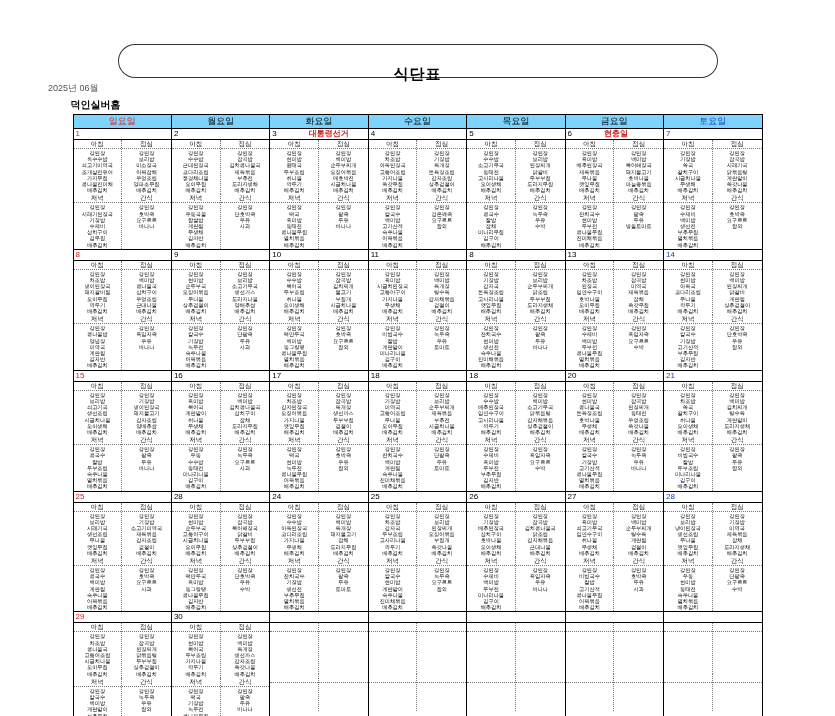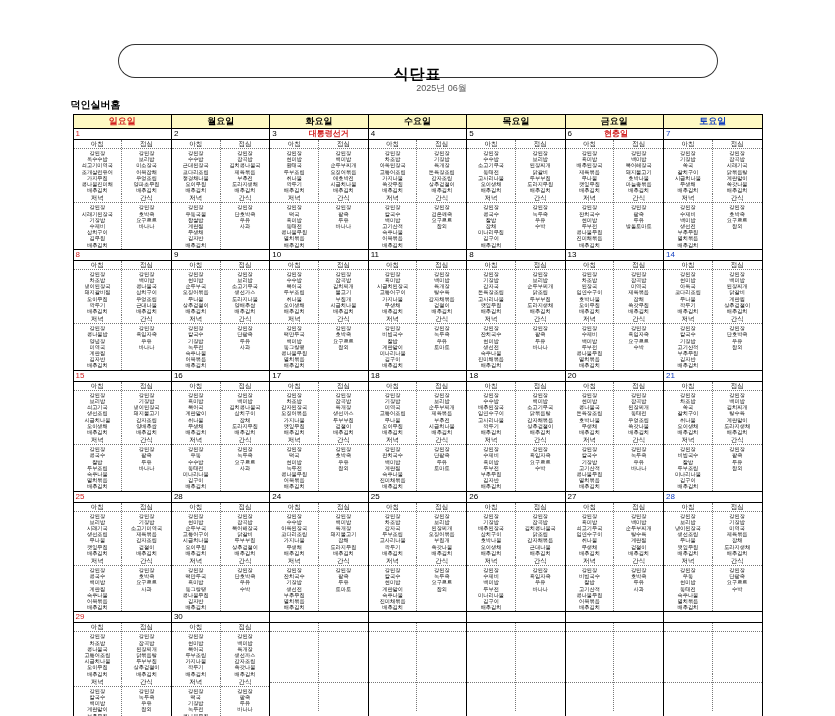--- a/index.html
+++ b/index.html
@@ -61,21 +61,21 @@
     position: absolute;
     width: 100%;
     text-align: center;
     top: 0;
     font-size: 15px;
     font-weight: bold;
     letter-spacing: 1px;
     margin-top: 21px;
   }
   .subtitle {
-    text-align: center;
+    text-align: left;
     font-size: 9px;
     color: #555;
     margin-top: 2px;
     margin-left: 48px;
   }
   .facility {
     text-align: left;
     font-size: 10px;
     font-weight: bold;
     width: 690px;
@@ -88,24 +88,24 @@
     width: 690px;
     margin: 0 auto;
     table-layout: fixed;
   }
   table.cal th, table.cal td {
     border: 1px solid #000;
     padding: 0;
     vertical-align: top;
   }
   thead th {
-    background: #fef9c3;
+    background: #7dd3fc;
     font-size: 9px;
     height: 13px;
-    font-weight: bold;
+    font-weight: normal;
   }
   thead th.sun { color: #d21f1f; }
   thead th.sat { color: #1440c0; }
   
   .daynum {
     font-size: 8px;
     padding: 0 0 0 2px;
     height: 10px;
     line-height: 10px;
     border-bottom: 1px solid #000;

